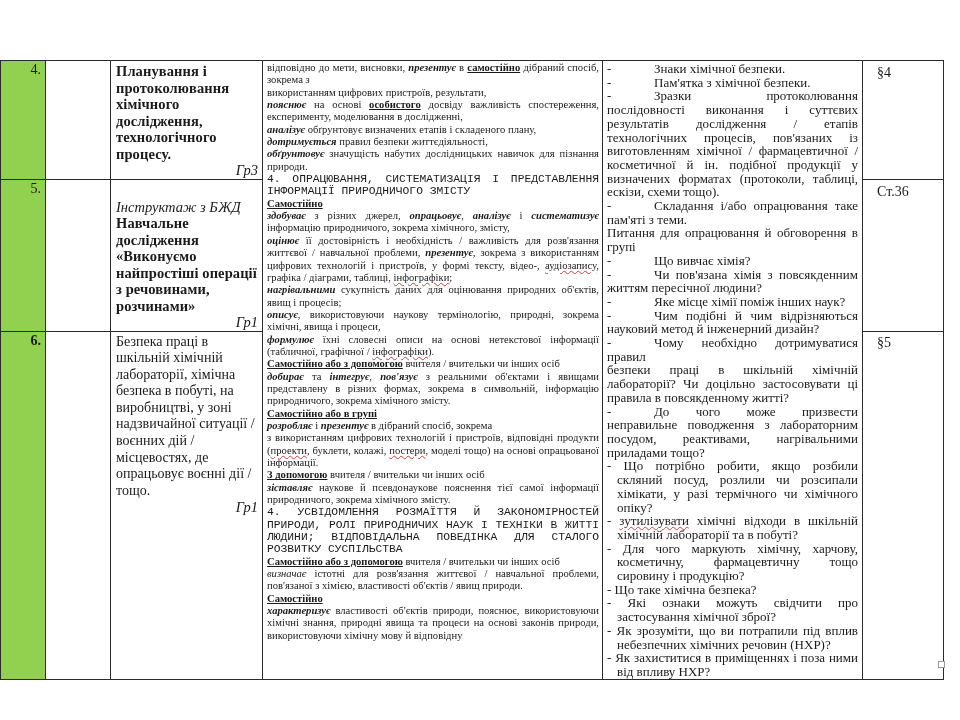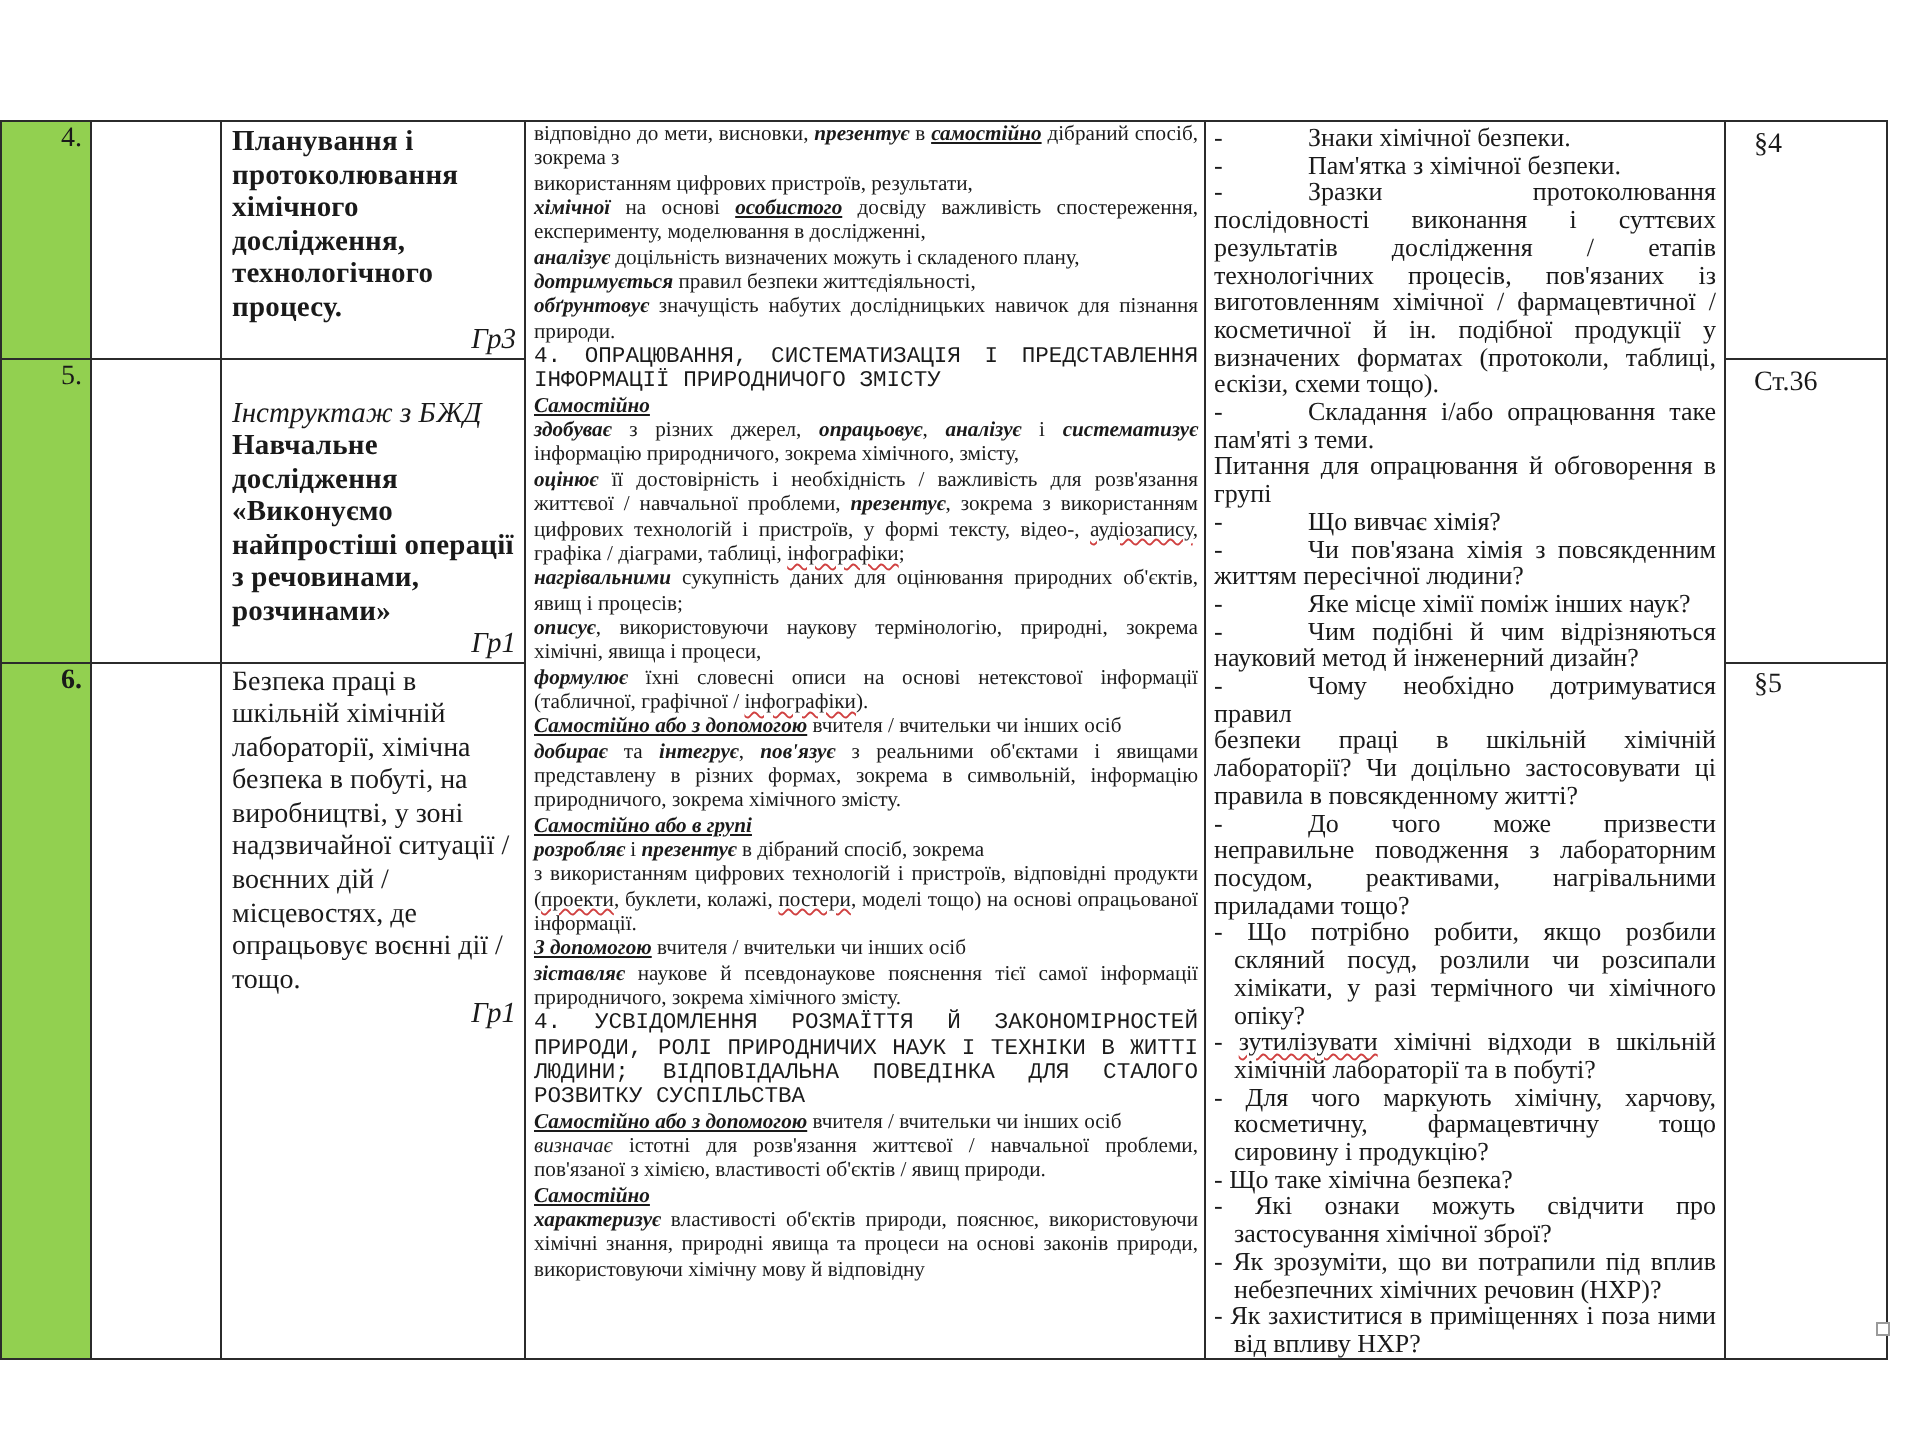--- a/index.html
+++ b/index.html
@@ -9,21 +9,21 @@
   table.plan { border-collapse: collapse; table-layout: fixed; width: 943px; height: 601px; }
   table.plan td { border: 1px solid #2b2b2b; vertical-align: top; padding: 0; }
   td.num { background: #92d050; text-align: right; font-size: 14px; padding: 1px 4px 0 0 !important; }
   td.empty { background: #fff; }
   td.topic { padding: 2px 4px 0 5px !important; font-size: 14.5px; line-height: 16.5px; }
   td.topic .bold { font-weight: bold; letter-spacing: 0.1px; }
   td.topic .ital { font-style: italic; margin-top: 17px; }
   td.topic .grp { font-weight: normal; font-style: italic; text-align: right; }
   td.comp { padding: 1px 3px 0 4px !important; font-size: 10.6px; line-height: 12.35px; text-align: justify; overflow: hidden; }
   td.comp p { margin: 0; }
-  td.comp .b { font-weight: bold; text-decoration: underline; font-style: italic; }
+  td.comp .b { font-weight: bold; text-decoration: underline; }
   td.comp .v { font-weight: bold; font-style: italic; }
   td.comp .vi { font-style: italic; }
   td.comp .head { text-transform: uppercase; font-size: 11.3px; text-align: justify; font-family: Liberation Mono, monospace; }
   td.comp .sp { text-decoration: underline wavy #d04040; text-decoration-thickness: 1px; }
   td.mat { padding: 1px 4px 0 4px !important; font-size: 13px; line-height: 13.7px; text-align: justify; overflow: hidden; }
   td.mat p { margin: 0; }
   td.mat .dash { display: inline-block; width: 47px; }
   td.mat .q2 { padding-left: 10px; text-indent: -10px; }
   td.mat .sp { text-decoration: underline wavy #d04040; text-decoration-thickness: 1px; }
   td.ref { padding: 4px 0 0 14px !important; font-size: 14px; }
@@ -47,22 +47,22 @@
         <tr style="height:117px">
     <td class="num">4.</td>
     <td class="empty"></td>
     <td class="topic">
       <div class="bold">Планування і протоколювання хімічного дослідження, технологічного процесу.</div>
       <div class="grp">Гр3</div>
     </td>
     <td class="comp" rowspan="3">
       <p><span>відповідно до мети, висновки, </span><span class="vi" style="font-weight:bold">презентує</span><span> в </span><span class="b">самостійно</span><span> дібраний спосіб, зокрема з</span></p>
       <p>використанням цифрових пристроїв, результати,</p>
-      <p><span class="v">хімічної</span><span> на основі </span><span class="b">особистого</span><span> досвіду важливість спостереження, експерименту, моделювання в дослідженні,</span></p>
-      <p><span class="v">аналізує</span><span> доцільність визначених можуть і складеного плану,</span></p>
+      <p><span class="v">пояснює</span><span> на основі </span><span class="b">особистого</span><span> досвіду важливість спостереження, експерименту, моделювання в дослідженні,</span></p>
+      <p><span class="v">аналізує</span><span> обґрунтовує визначених етапів і складеного плану,</span></p>
       <p><span class="v">дотримується</span><span> правил безпеки життєдіяльності,</span></p>
       <p><span class="v">обґрунтовує</span><span> значущість набутих дослідницьких навичок для пізнання природи.</span></p>
       <p class="head">4.        Опрацювання, систематизація і представлення інформації природничого змісту</p>
       <p><span class="b">Самостійно</span></p>
       <p><span class="v">здобуває</span><span> з різних джерел, </span><span class="v">опрацьовує</span><span>, </span><span class="v">аналізує</span><span> і </span><span class="v">систематизує</span><span> інформацію природничого, зокрема хімічного, змісту,</span></p>
       <p><span class="v">оцінює</span><span> її достовірність і необхідність / важливість для розв'язання життєвої / навчальної проблеми, </span><span class="v">презентує</span><span>, зокрема з використанням цифрових технологій і пристроїв, у формі тексту, відео-, </span><span class="sp">аудіозапису</span><span>, графіка / діаграми, таблиці, </span><span class="sp">інфографіки</span><span>;</span></p>
       <p><span class="v">нагрівальними</span><span> сукупність даних для оцінювання природних об'єктів, явищ і процесів;</span></p>
       <p><span class="v">описує</span><span>, використовуючи наукову термінологію, природні, зокрема хімічні, явища і процеси,</span></p>
       <p><span class="v">формулює</span><span> їхні словесні описи на основі нетекстової інформації (табличної, графічної / </span><span class="sp">інфографіки</span><span>).</span></p>
       <p><span class="b">Самостійно або з допомогою</span><span> вчителя / вчительки чи інших осіб</span></p>

